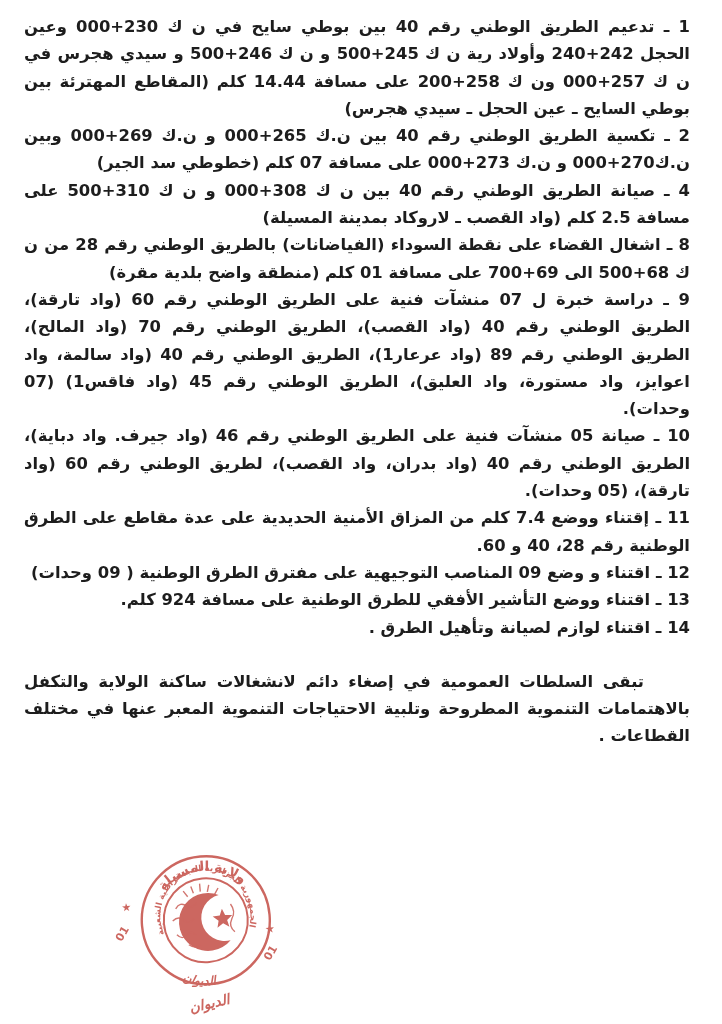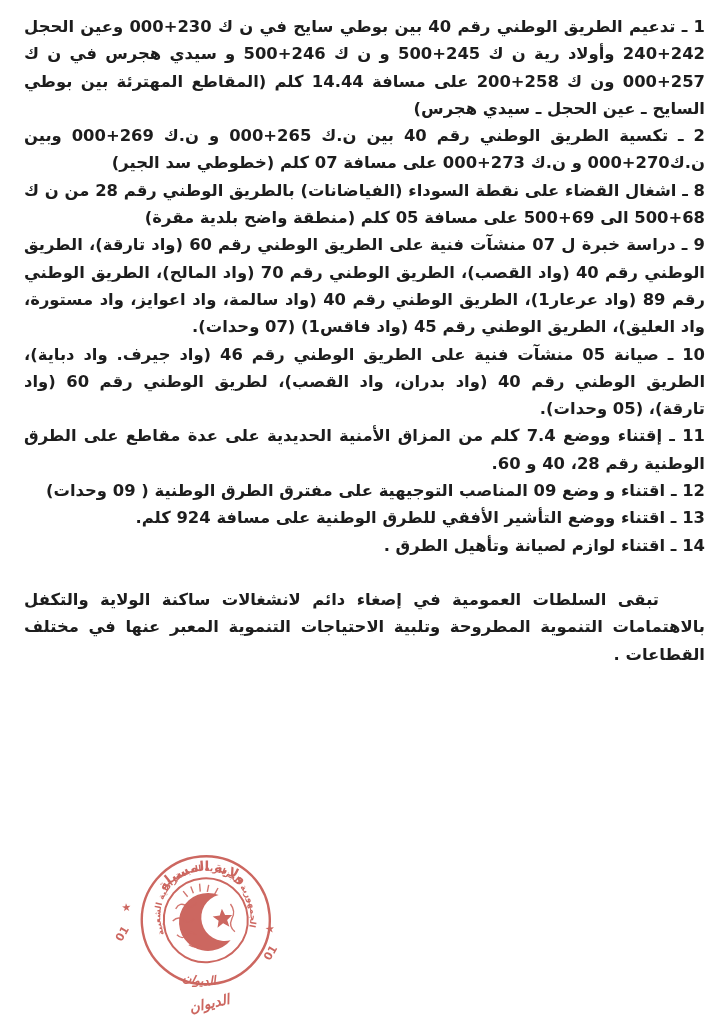--- a/index.html
+++ b/index.html
@@ -4,21 +4,21 @@
 <style>
   html,body{margin:0;padding:0;}
   body{
     width:722px;height:1024px;overflow:hidden;position:relative;
     background:#ffffff;
     font-family:"DejaVu Sans",sans-serif;
   }
   .doc{
     position:absolute;top:0;left:0;width:722px;
     box-sizing:border-box;
-    padding:13px 17px 0 24px;
+    padding:13px 32px 0 24px;
     direction:rtl;
   }
   .item{
     margin:0;
     font-size:16.4px;
     line-height:27.3px;
     font-weight:bold;
     color:#1d1d1d;
     text-align:justify;
     text-justify:inter-word;
@@ -44,21 +44,22 @@
     font-weight:bold;
   }
 </style>
 </head>
 <body>
 
 <div class="doc">
   <div id="items-container">
       <p class="item">1 ـ تدعيم الطريق الوطني رقم 40 بين بوطي سايح في ن ك 230+000 وعين الحجل 242+240 وأولاد رية ن ك 245+500 و ن ك 246+500 و سيدي هجرس في ن ك 257+000 ون ك 258+200 على مسافة 14.44 كلم (المقاطع المهترئة بين بوطي السايح ـ عين الحجل ـ سيدي هجرس)</p>
       <p class="item">2 ـ تكسية الطريق الوطني رقم 40 بين ن.ك 265+000 و ن.ك 269+000 وبين ن.ك270+000 و ن.ك 273+000 على مسافة 07 كلم (خطوطي سد الجير)</p>
-      <p class="item">8 ـ اشغال القضاء على نقطة السوداء (الفياضانات) بالطريق الوطني رقم 28 من ن ك 68+500 الى 69+500 على مسافة 05 كلم (منطقة واضح بلدية مقرة)</p>
+      <p class="item">4 ـ صيانة الطريق الوطني رقم 40 بين ن ك 308+000 و ن ك 310+500 على مسافة 2.5 كلم (واد القصب ـ لاروكاد بمدينة المسيلة)</p>
+      <p class="item">8 ـ اشغال القضاء على نقطة السوداء (الفياضانات) بالطريق الوطني رقم 28 من ن ك 68+500 الى 69+700 على مسافة 01 كلم (منطقة واضح بلدية مقرة)</p>
       <p class="item">9 ـ دراسة خبرة ل 07 منشآت فنية على الطريق الوطني رقم 60 (واد تارقة)، الطريق الوطني رقم 40 (واد القصب)، الطريق الوطني رقم 70 (واد المالح)، الطريق الوطني رقم 89 (واد عرعار1)، الطريق الوطني رقم 40 (واد سالمة، واد اعوايز، واد مستورة، واد العليق)، الطريق الوطني رقم 45 (واد فاقس1) (07 وحدات).</p>
       <p class="item">10 ـ صيانة 05 منشآت فنية على الطريق الوطني رقم 46 (واد جيرف. واد دباية)، الطريق الوطني رقم 40 (واد بدران، واد القصب)، لطريق الوطني رقم 60 (واد تارقة)، (05 وحدات).</p>
       <p class="item">11 ـ إقتناء ووضع 7.4 كلم من المزاق الأمنية الحديدية على عدة مقاطع على الطرق الوطنية رقم 28، 40 و 60.</p>
       <p class="item">12 ـ اقتناء و وضع 09 المناصب التوجيهية على مفترق الطرق الوطنية ( 09 وحدات)</p>
       <p class="item">13 ـ اقتناء ووضع التأشير الأفقي للطرق الوطنية على مسافة 924 كلم.</p>
       <p class="item">14 ـ اقتناء لوازم لصيانة وتأهيل الطرق .</p>
     </div>
   <p class="closing">تبقى السلطات العمومية في إصغاء دائم لانشغالات ساكنة الولاية والتكفل بالاهتمامات التنموية المطروحة وتلبية الاحتياجات التنموية المعبر عنها في مختلف القطاعات .</p>
 </div>
 

